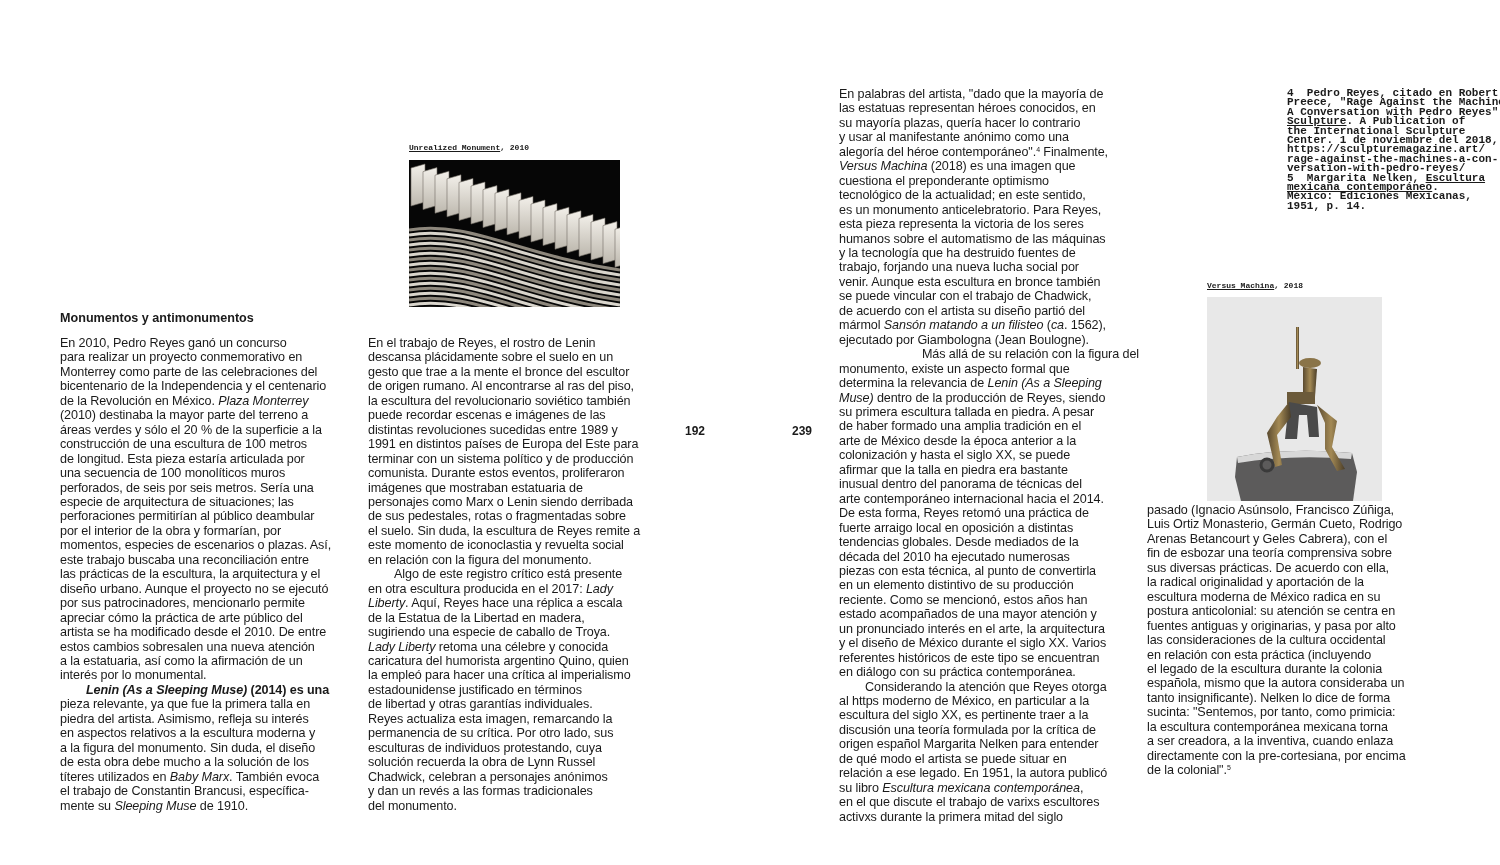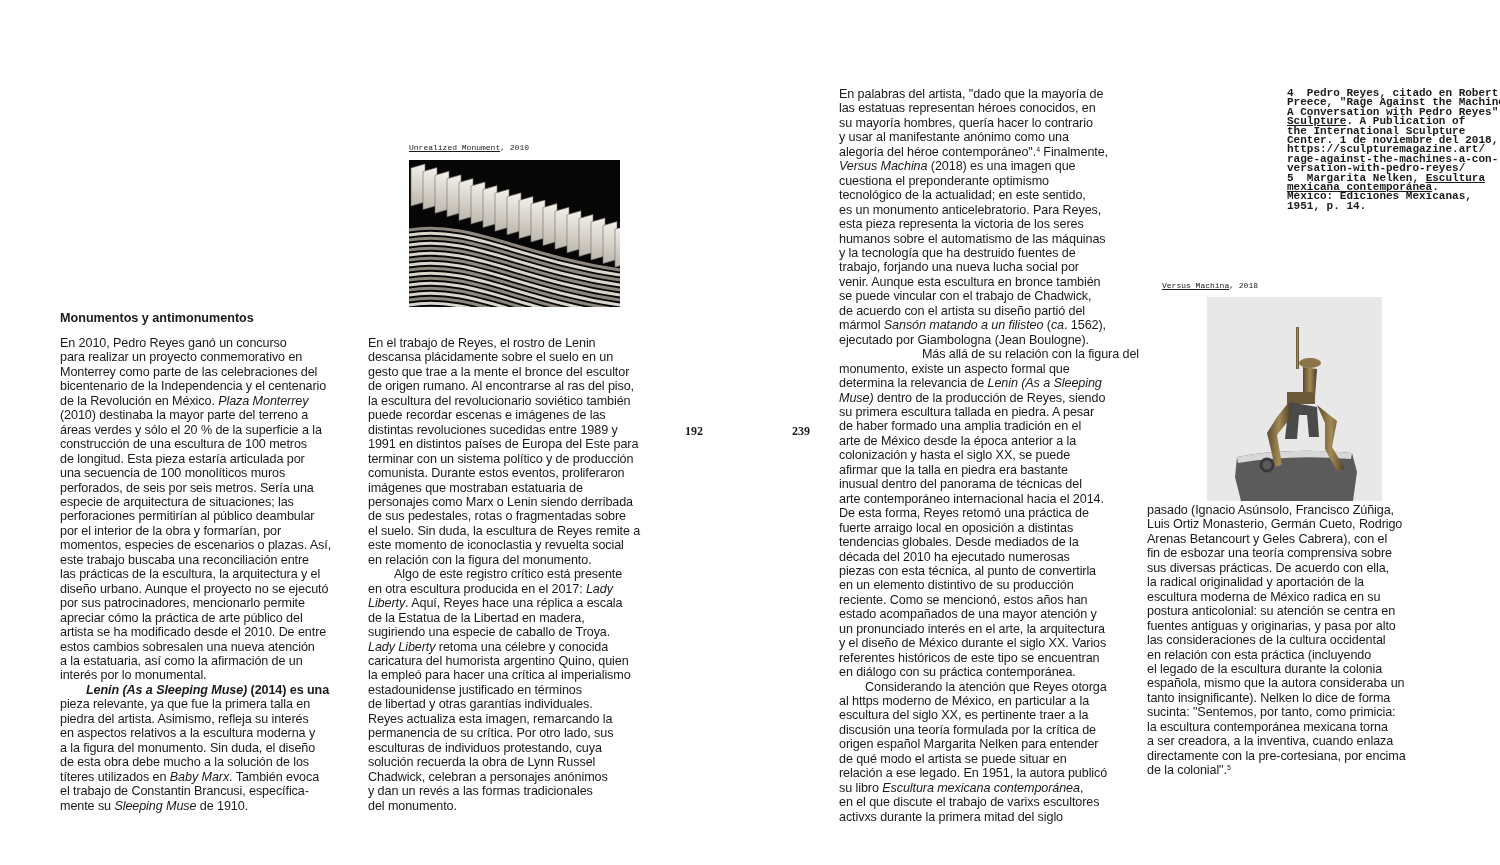--- a/index.html
+++ b/index.html
@@ -1,23 +1,23 @@
 <!DOCTYPE html>
 <html><head>
 <meta charset="utf-8">
 <style>
   html, body { margin:0; padding:0; }
   body { width:1500px; height:865px; background:#ffffff; position:relative; overflow:hidden; color:#1a1a1a;
          font-family:"Liberation Sans", sans-serif; }
   .col { position:absolute; font-size:12.6px; line-height:14.45px; letter-spacing:-0.1px; }
   .line { display:block; white-space:nowrap; }
   .heading { position:absolute; left:60px; top:311px; font-size:12.6px; font-weight:bold; font-family:"Liberation Sans", sans-serif; }
-  .caption { position:absolute; font-family:"Liberation Mono", monospace; font-size:8px; font-weight:normal; letter-spacing:0; }
+  .caption { position:absolute; font-family:"Liberation Mono", monospace; font-size:8px; font-weight:bold; letter-spacing:0; }
   .caption .u { text-decoration:underline; }
-  .folio { position:absolute; top:424px; font-family:Liberation Serif, serif; font-size:12px; font-weight:bold; }
+  .folio { position:absolute; top:424px; font-family:Liberation Sans, sans-serif; font-size:12px; font-weight:bold; }
   .notes { position:absolute; left:1287px; top:89px; width:154px; font-family:"Liberation Mono", monospace; font-size:11px; line-height:9.4px; font-weight:bold; }
   .notes .u { text-decoration:underline; }
   .img1 { position:absolute; left:409px; top:160px; width:211px; height:147px; background:#050505; overflow:hidden; }
   .img2 { position:absolute; left:1207px; top:297px; width:175px; height:204px; background:#e6e6e6; overflow:hidden; }
   i { font-style:italic; }
   sup { font-size:7px; vertical-align:4px; line-height:0; }
 </style>
 </head>
 <body>
 
@@ -152,21 +152,21 @@
       <span class="line">del monumento.</span>
     </div>
   <div class="folio" style="left:685px;">192</div>
 </div>
 
 <div>
   <div class="folio" style="left:792px;">239</div>
   <div class="col" id="col3" style="left:839px; top:87px; width:300px;">
       <span class="line">En palabras del artista, "dado que la mayoría de</span>
       <span class="line">las estatuas representan héroes conocidos, en</span>
-      <span class="line">su mayoría hombres, quería hacer lo contrario</span>
+      <span class="line">su mayoría plazas, quería hacer lo contrario</span>
       <span class="line">y usar al manifestante anónimo como una</span>
       <span class="line">alegoría del héroe contemporáneo".<sup>4</sup> Finalmente,</span>
       <span class="line"><i>Versus Machina</i> (2018) es una imagen que</span>
       <span class="line">cuestiona el preponderante optimismo</span>
       <span class="line">tecnológico de la actualidad; en este sentido,</span>
       <span class="line">es un monumento anticelebratorio. Para Reyes,</span>
       <span class="line">esta pieza representa la victoria de los seres</span>
       <span class="line">humanos sobre el automatismo de las máquinas</span>
       <span class="line">y la tecnología que ha destruido fuentes de</span>
       <span class="line">trabajo, forjando una nueva lucha social por</span>
@@ -213,25 +213,25 @@
       <span class="line">4&nbsp;&nbsp;Pedro Reyes, citado en Robert</span>
       <span class="line">Preece, "Rage Against the Machine:</span>
       <span class="line">A Conversation with Pedro Reyes".</span>
       <span class="line"><span class="u">Sculpture</span>. A Publication of</span>
       <span class="line">the International Sculpture</span>
       <span class="line">Center. 1 de noviembre del 2018,</span>
       <span class="line">https://sculpturemagazine.art/</span>
       <span class="line">rage-against-the-machines-a-con-</span>
       <span class="line">versation-with-pedro-reyes/</span>
       <span class="line">5&nbsp;&nbsp;Margarita Nelken, <span class="u">Escultura</span></span>
-      <span class="line"><span class="u">mexicana contemporánea</span>.</span>
+      <span class="line"><span class="u">mexicana contemporáneo</span>.</span>
       <span class="line">México: Ediciones Mexicanas,</span>
       <span class="line">1951, p. 14.</span>
     </div>
-  <div class="caption" style="left:1162px; top:281px;">
+  <div class="caption" style="left:1207px; top:281px;">
     <span class="u">Versus Machina</span><span>, 2018</span>
   </div>
   <div class="img2" role="img" aria-label="bronze figure on rough stone base against grey background">
     <svg width="175" height="204" viewBox="0 0 175 204">
       <defs>
         <linearGradient id="bz" x1="0" y1="0" x2="1" y2="0">
           <stop offset="0" stop-color="#5a4a30"></stop>
           <stop offset="0.5" stop-color="#a48a55"></stop>
           <stop offset="1" stop-color="#4a3d28"></stop>
         </linearGradient>

